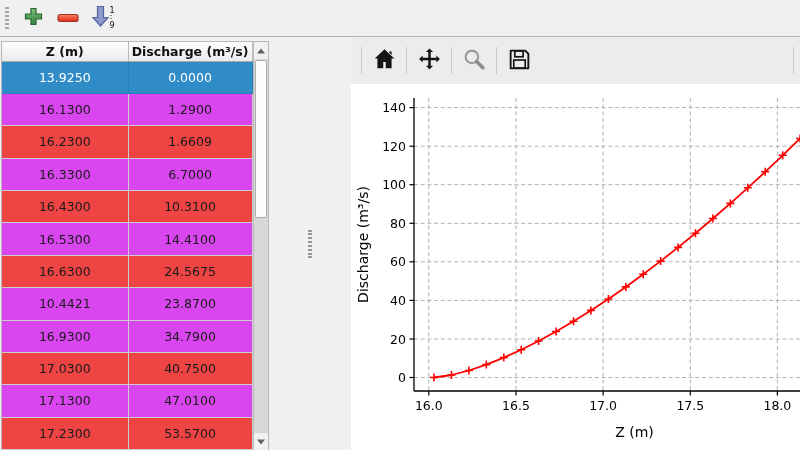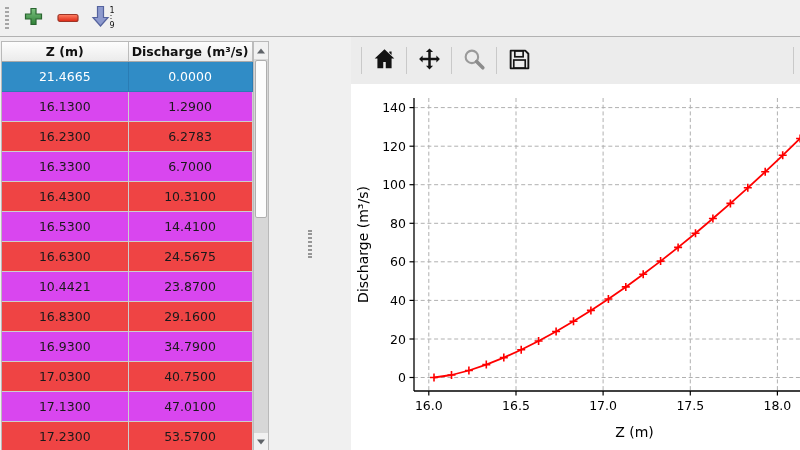--- a/index.html
+++ b/index.html
@@ -149,54 +149,50 @@
             <col class="col-q">
           </colgroup>
         <thead>
           <tr>
             <th>Z (m)</th>
             <th>Discharge (m³/s)</th>
           </tr>
         </thead>
         <tbody>
             <tr class="sel">
-              <td>21.4665</td>
+              <td>13.9250</td>
               <td>0.0000</td>
             </tr>
             <tr class="alt">
               <td>16.1300</td>
               <td>1.2900</td>
             </tr>
             <tr>
               <td>16.2300</td>
-              <td>6.2783</td>
+              <td>1.6609</td>
             </tr>
             <tr class="alt">
               <td>16.3300</td>
               <td>6.7000</td>
             </tr>
             <tr>
               <td>16.4300</td>
               <td>10.3100</td>
             </tr>
             <tr class="alt">
               <td>16.5300</td>
               <td>14.4100</td>
             </tr>
             <tr>
               <td>16.6300</td>
               <td>24.5675</td>
             </tr>
             <tr class="alt">
               <td>10.4421</td>
               <td>23.8700</td>
-            </tr>
-            <tr>
-              <td>16.8300</td>
-              <td>29.1600</td>
             </tr>
             <tr class="alt">
               <td>16.9300</td>
               <td>34.7900</td>
             </tr>
             <tr>
               <td>17.0300</td>
               <td>40.7500</td>
             </tr>
             <tr class="alt">

